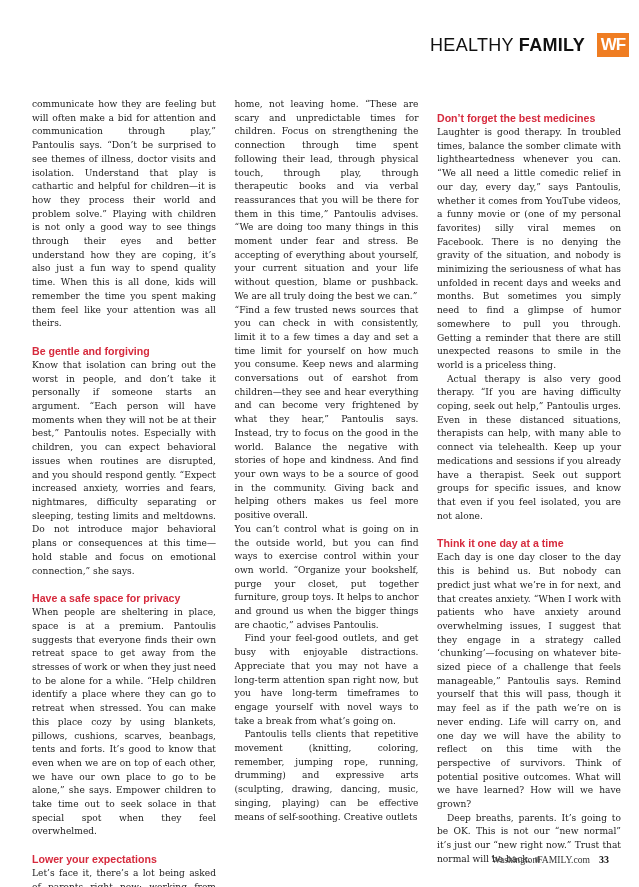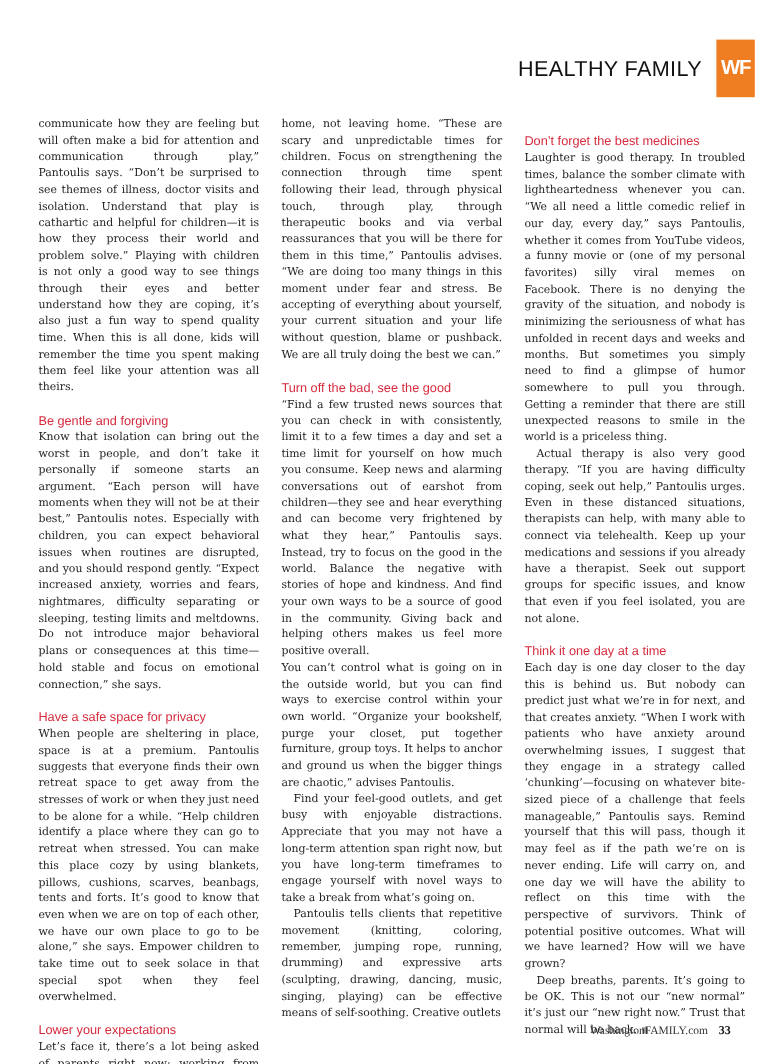--- a/index.html
+++ b/index.html
@@ -5,39 +5,39 @@
   html, body { margin: 0; padding: 0; background: #ffffff; }
   body { width: 639px; height: 887px; position: relative; overflow: hidden; }
   .header {
     position: absolute; top: 33px; right: 10px; display: flex; align-items: center;
   }
   .header-title {
     font-family: "Liberation Sans", sans-serif; font-size: 18px; color: #111;
     letter-spacing: 0.3px; margin-right: 12px;
   }
   .header-title .bold { font-weight: normal; }
-  .header-title .light { font-weight: normal; text-align: center; }
+  .header-title .light { font-weight: bold; text-align: center; }
   .logo {
-    width: 32px; height: 48px; background: #ef7d22; color: #fff;
+    width: 32px; height: 24px; background: #ef7d22; color: #fff;
     font-family: "Liberation Sans", sans-serif; font-weight: bold; font-size: 17px;
     display: flex; align-items: center; justify-content: center; letter-spacing: -1px;
   }
   .columns {
     position: absolute; top: 98px; left: 32px; width: 589px;
     display: flex; justify-content: space-between;
   }
   .col {
     width: 184px;
     font-family: "DejaVu Serif", serif; font-size: 9.1px; line-height: 13.7px;
     color: #222; text-align: justify;
   }
   .col p { margin: 0; }
   .col p.indent { text-indent: 10px; }
   .col h3 {
-    font-family: "Liberation Sans", sans-serif; font-weight: normal;
+    font-family: "Liberation Sans", sans-serif; font-weight: bold;
     color: #d62a3d; font-size: 10.6px; margin: 14px 0 1px 0; line-height: 13px;
   }
   .end-mark { display: inline-block; width: 5px; height: 5px; background: #999; margin-left: 4px; vertical-align: middle; }
   .footer {
     position: absolute; bottom: 22px; right: 30px; display: flex; align-items: baseline;
     font-family: Liberation Serif, serif;
   }
   .footer-site { font-size: 9.6px; color: #333; margin-right: 9px; }
   .footer-page { font-size: 10px; font-weight: bold; color: #111; }
 </style>
@@ -57,21 +57,20 @@
       <p style="margin-top: 0px;"><span>communicate how they are feeling but will often make a bid for attention and communication through play,” Pantoulis says. “Don’t be surprised to see themes of illness, doctor visits and isolation. Understand that play is cathartic and helpful for children—it is how they process their world and problem solve.” Playing with children is not only a good way to see things through their eyes and better understand how they are coping, it’s also just a fun way to spend quality time. When this is all done, kids will remember the time you spent making them feel like your attention was all theirs.</span></p>
       <h3 style="color: rgb(214, 42, 61);"><span>Be gentle and forgiving</span></h3>
       <p><span>Know that isolation can bring out the worst in people, and don’t take it personally if someone starts an argument. “Each person will have moments when they will not be at their best,” Pantoulis notes. Especially with children, you can expect behavioral issues when routines are disrupted, and you should respond gently. “Expect increased anxiety, worries and fears, nightmares, difficulty separating or sleeping, testing limits and meltdowns. Do not introduce major behavioral plans or consequences at this time—hold stable and focus on emotional connection,” she says.</span></p>
       <h3 style="color: rgb(214, 42, 61);"><span>Have a safe space for privacy</span></h3>
       <p><span>When people are sheltering in place, space is at a premium. Pantoulis suggests that everyone finds their own retreat space to get away from the stresses of work or when they just need to be alone for a while. “Help children identify a place where they can go to retreat when stressed.  You can make this place cozy by using blankets, pillows, cushions, scarves, beanbags, tents and forts. It’s good to know that even when we are on top of each other, we have our own place to go to be alone,” she says. Empower children to take time out to seek solace in that special spot when they feel overwhelmed.</span></p>
       <h3 style="color: rgb(214, 42, 61);"><span>Lower your expectations</span></h3>
       <p><span>Let’s face it, there’s a lot being asked of parents right now: working from home, schooling at home, caring for everyone at</span></p>
     </div>
   <div class="col">
       <p><span>home, not leaving home. “These are scary and unpredictable times for children. Focus on strengthening the connection through time spent following their lead, through physical touch, through play, through therapeutic books and via verbal reassurances that you will be there for them in this time,” Pantoulis advises. “We are doing too many things in this moment under fear and stress. Be accepting of everything about yourself, your current situation and your life without question, blame or pushback. We are all truly doing the best we can.”</span></p>
-      <h3 style="color: rgb(214, 42, 61);"><span>Turn off the bad, see the good</span></h3>
       <p><span>“Find a few trusted news sources that you can check in with consistently, limit it to a few times a day and set a time limit for yourself on how much you consume. Keep news and alarming conversations out of earshot from children—they see and hear everything and can become very frightened by what they hear,” Pantoulis says. Instead, try to focus on the good in the world. Balance the negative with stories of hope and kindness. And find your own ways to be a source of good in the community. Giving back and helping others makes us feel more positive overall.</span></p>
       <p><span>You can’t control what is going on in the outside world, but you can find ways to exercise control within your own world. “Organize your bookshelf, purge your closet, put together furniture, group toys.  It helps to anchor and ground us when the bigger things are chaotic,” advises Pantoulis.</span></p>
       <p class="indent"><span>Find your feel-good outlets, and get busy with enjoyable distractions. Appreciate that you may not have a long-term attention span right now, but you have long-term timeframes to engage yourself with novel ways to take a break from what’s going on.</span></p>
       <p class="indent"><span>Pantoulis tells clients that repetitive movement (knitting, coloring, remember, jumping rope, running, drumming) and expressive arts (sculpting, drawing, dancing, music, singing, playing) can be effective means of self-soothing. Creative outlets</span></p>
     </div>
   <div class="col">
       <h3 style="color: rgb(214, 42, 61);"><span>Don’t forget the best medicines</span></h3>
       <p><span>Laughter is good therapy. In troubled times, balance the somber climate with lightheartedness whenever you can. “We all need a little comedic relief in our day, every day,” says Pantoulis, whether it comes from YouTube videos, a funny movie or (one of my personal favorites) silly viral memes on Facebook. There is no denying the gravity of the situation, and nobody is minimizing the seriousness of what has unfolded in recent days and weeks and months. But sometimes you simply need to find a glimpse of humor somewhere to pull you through. Getting a reminder that there are still unexpected reasons to smile in the world is a priceless thing.</span></p>
       <p class="indent"><span>Actual therapy is also very good therapy. “If you are having difficulty coping, seek out help,” Pantoulis urges. Even in these distanced situations, therapists can help, with many able to connect via telehealth. Keep up your medications and sessions if you already have a therapist. Seek out support groups for specific issues, and know that even if you feel isolated, you are not alone.</span></p>
       <h3 style="color: rgb(214, 42, 61);"><span>Think it one day at a time</span></h3>

